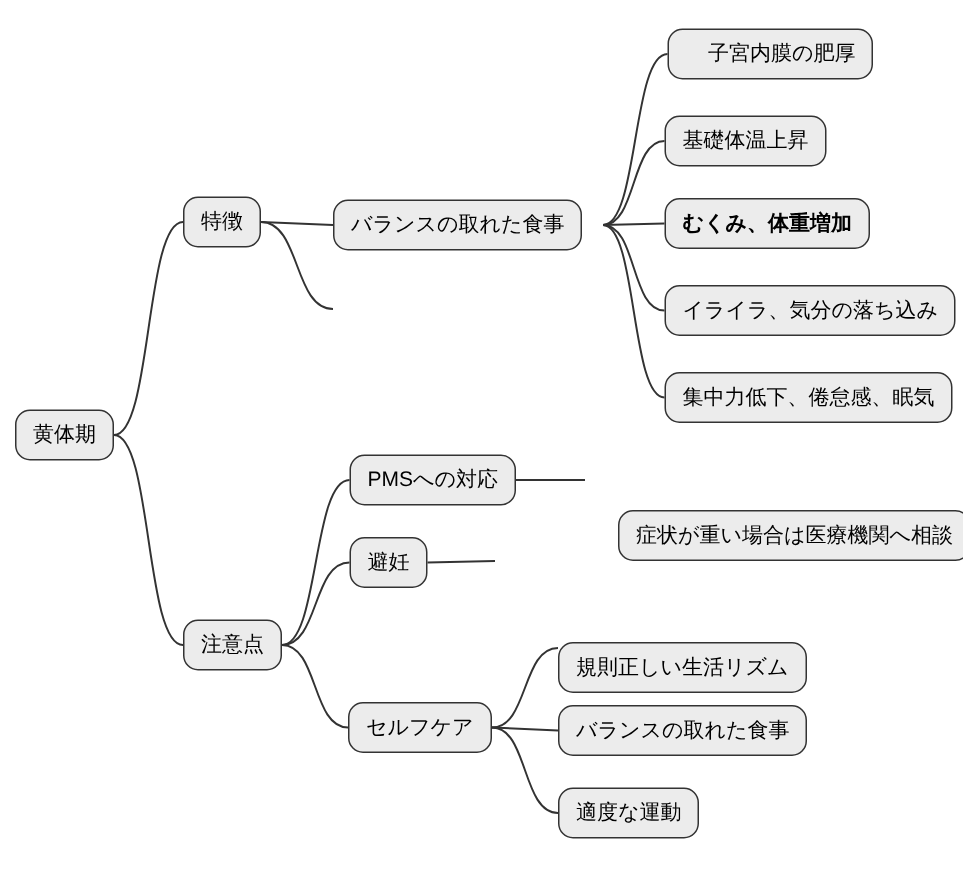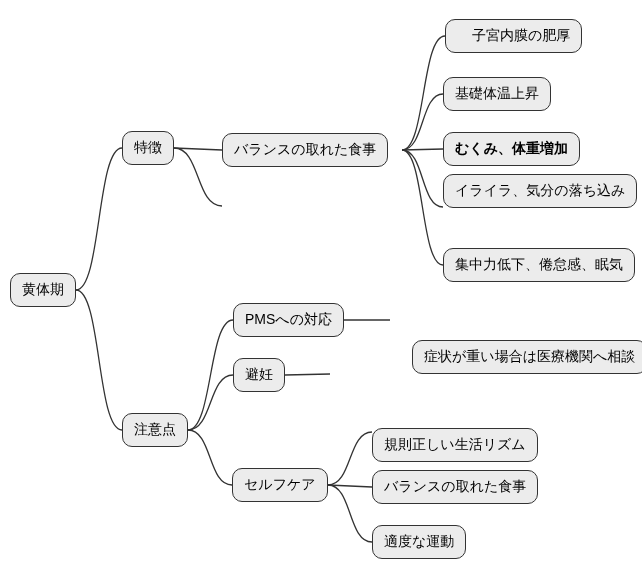--- a/index.html
+++ b/index.html
@@ -64,21 +64,21 @@
       <path d="M 328 485 L 372 487" class="edge"></path>
       <path d="M 328 485 C 352.2 485, 347.8 542, 372 542" class="edge"></path>
     </svg>
 
 <div class="node" style="left: 10px; top: 273px;">黄体期</div>
     <div class="node" style="left: 122px; top: 131px;">特徴</div>
     <div class="node" style="left: 222px; top: 133px;">バランスの取れた食事</div>
     <div class="node" style="left: 445px; top: 19px; padding-left: 26px;">子宮内膜の肥厚</div>
     <div class="node" style="left: 443px; top: 77px;">基礎体温上昇</div>
     <div class="node" style="left: 443px; top: 132px; font-weight: bold;">むくみ、体重増加</div>
-    <div class="node" style="left: 443px; top: 174px;">イライラ、気分の落ち込み</div>
+    <div class="node" style="left: 443px; top: 190px;">イライラ、気分の落ち込み</div>
     <div class="node" style="left: 443px; top: 248px;">集中力低下、倦怠感、眠気</div>
     <div class="node" style="left: 122px; top: 413px;">注意点</div>
     <div class="node" style="left: 233px; top: 303px;">PMSへの対応</div>
     <div class="node" style="left: 412px; top: 303px; margin-top: 37px;">症状が重い場合は医療機関へ相談</div>
     <div class="node" style="left: 233px; top: 358px;">避妊</div>
     <div class="node" style="left: 232px; top: 468px;">セルフケア</div>
     <div class="node" style="left: 372px; top: 415px; margin-top: 13px;">規則正しい生活リズム</div>
     <div class="node" style="left: 372px; top: 470px;">バランスの取れた食事</div>
     <div class="node" style="left: 372px; top: 525px;">適度な運動</div>
   </div>

